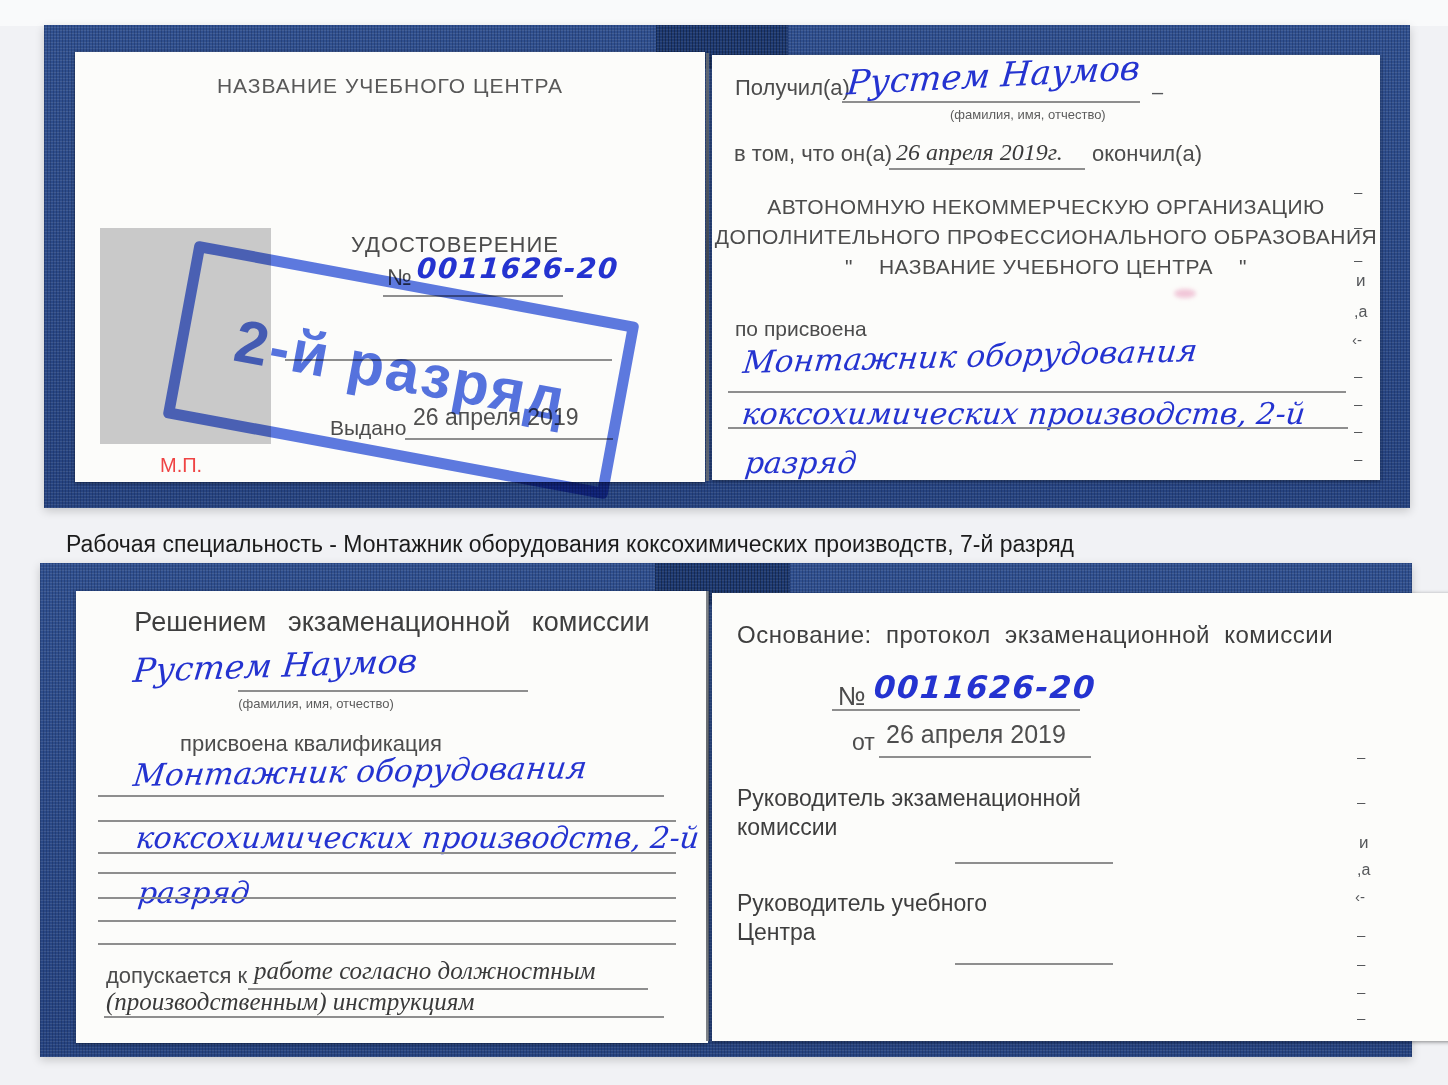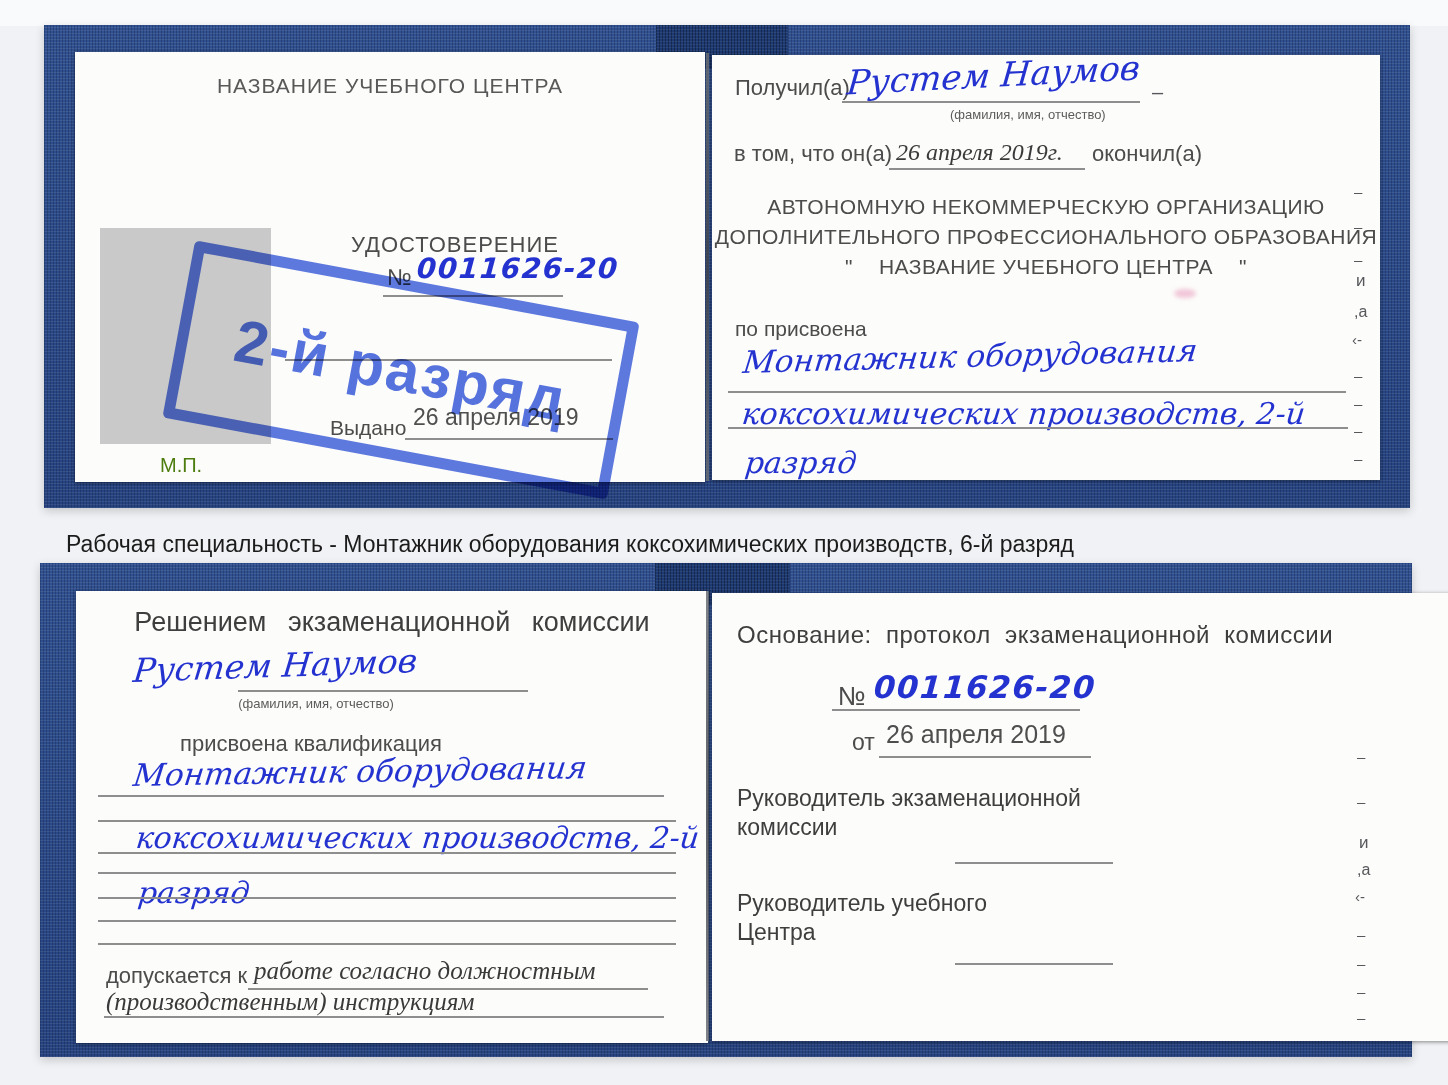--- a/index.html
+++ b/index.html
@@ -73,21 +73,21 @@
     <div class="lbl center" style="left:0;top:22px;width:100%;font-size:21px;letter-spacing:1px;color:#585858;">НАЗВАНИЕ УЧЕБНОГО ЦЕНТРА</div>
     <div class="photo" style="left:25px;top:176px;width:171px;height:216px;"></div>
     <div class="lbl center" style="left:250px;top:180px;width:260px;font-size:22px;letter-spacing:1px;">УДОСТОВЕРЕНИЕ</div>
     <div class="lbl" style="left:312px;top:212px;font-size:23px;">№</div>
     <div class="hwn" style="left:342px;top:200px;font-size:28px;">0011626-20</div>
     <div class="rule" style="left:308px;top:243px;width:180px;"></div>
     <div class="rule" style="left:210px;top:307px;width:327px;"></div>
     <div class="lbl" style="left:255px;top:364px;font-size:21px;">Выдано</div>
     <div class="lbl" style="left:338px;top:352px;font-size:23px;color:#4f4f4f;">26 апреля 2019</div>
     <div class="rule" style="left:330px;top:386px;width:208px;"></div>
-    <div class="lbl" style="left:85px;top:402px;font-size:20px;color:#4d7c0f;">М.П.</div>
+    <div class="lbl" style="left:85px;top:402px;font-size:20px;color:#ef4444;">М.П.</div>
     <div class="stamp" style="left:100px;top:228px;width:430px;height:158px;">
       <span>2-й разряд</span>
     </div>
   </div>
 
   <div class="page" style="left:668px;top:30px;width:668px;height:425px;">
     <div class="lbl" style="left:23px;top:20px;font-size:22px;">Получил(а)</div>
     <div class="hw" style="left:136px;top:0;font-size:34px;transform:skewX(-8deg) rotate(-3deg);">Рустем Наумов</div>
     <div class="rule" style="left:130px;top:46px;width:298px;"></div>
     <div class="frag" style="left:440px;top:26px;font-size:20px;">–</div>
@@ -121,21 +121,21 @@
     <div class="frag" style="left:640px;top:276px;">‹-</div>
     <div class="frag" style="left:642px;top:312px;">–</div>
     <div class="frag" style="left:642px;top:340px;">–</div>
     <div class="frag" style="left:642px;top:367px;">–</div>
     <div class="frag" style="left:642px;top:395px;">–</div>
   </div>
 
   <div class="spine-line" style="left:662px;top:28px;height:428px;"></div>
 </div>
 
-<div class="caption" style="left:66px;top:531px;">Рабочая специальность - Монтажник оборудования коксохимических производств, 6-й разряд</div>
+<div class="caption" style="left:66px;top:531px;">Рабочая специальность - Монтажник оборудования коксохимических производств, 7-й разряд</div>
 
 <div class="cover" style="left:40px;top:563px;width:1372px;height:494px;">
   <div class="spine-tab" style="left:615px;top:0;width:135px;height:42px;"></div>
 
   <div class="page" style="left:36px;top:28px;width:632px;height:452px;">
     <div class="lbl-dark center" style="left:0;top:16px;width:100%;font-size:27px;word-spacing:14px;">Решением экзаменационной комиссии</div>
     <div class="hw" style="left:58px;top:55px;font-size:33px;transform:skewX(-8deg) rotate(-2deg);">Рустем Наумов</div>
     <div class="rule" style="left:162px;top:99px;width:290px;"></div>
     <div class="lbl center" style="left:90px;top:105px;width:300px;font-size:13px;color:#5c5c5c;">(фамилия, имя, отчество)</div>
 

